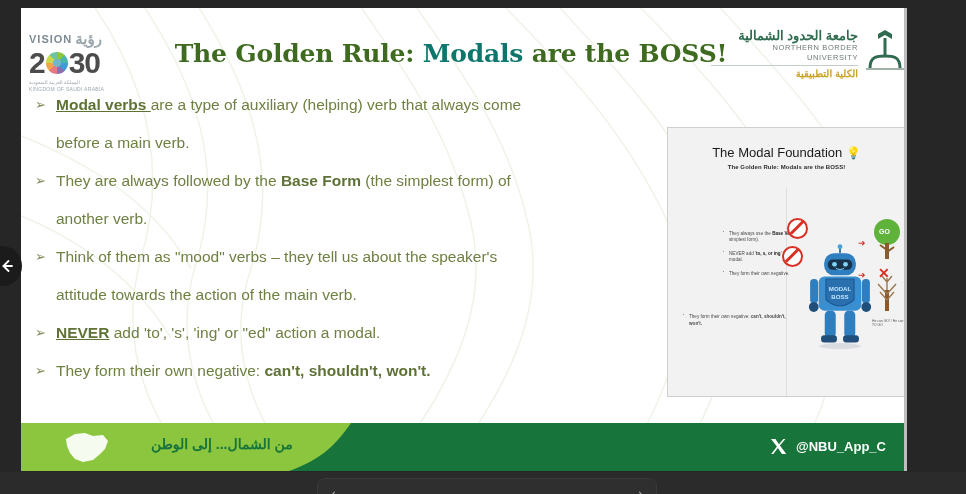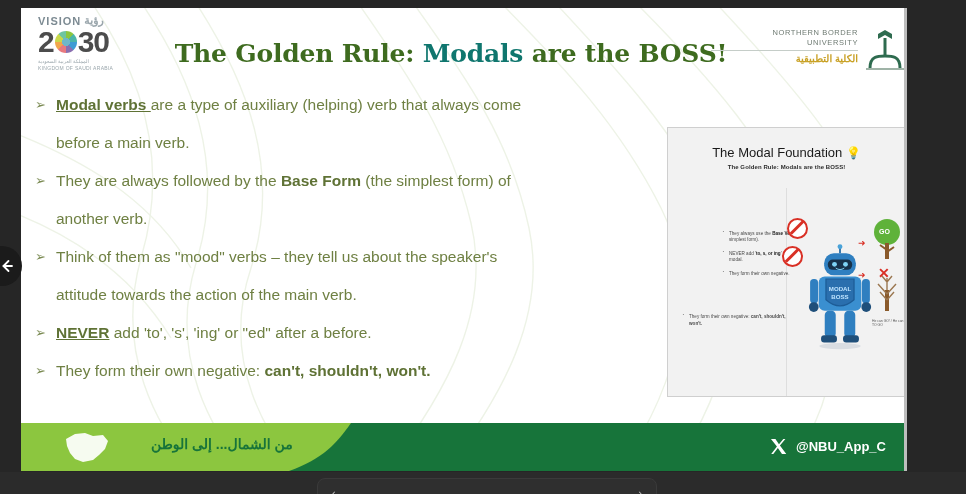--- a/index.html
+++ b/index.html
@@ -17,24 +17,24 @@
   }
   .slide-edge{
     position:absolute;left:904px;top:8px;width:3px;height:463px;
     background:#bdbdbd;
   }
 
   
   .watermark{position:absolute;inset:0;opacity:.55;pointer-events:none;}
 
   
-  .vision-logo{position:absolute;left:8px;top:6px;width:100px;height:58px;margin-left:9px;}
+  .vision-logo{position:absolute;left:8px;top:22px;width:100px;height:58px;}
   .vision-top{font-size:11px;letter-spacing:1px;color:#7d8b93;font-weight:600;
     display:flex;align-items:center;gap:3px;}
-  .vision-ar{color:#9aa6ac;font-size:11px;}
+  .vision-ar{color:#9aa6ac;font-size:15px;}
   .vision-2030{font-size:30px;font-weight:700;color:#4c4c4c;line-height:30px;
     letter-spacing:-1px;display:flex;align-items:center;}
   .vision-burst{
     display:inline-block;width:22px;height:22px;margin:0 1px;border-radius:50%;
     background:
       radial-gradient(circle at 50% 50%, #6fb7c9 0 26%, transparent 27%),
       conic-gradient(#8cc63f 0 12%, #4bb5a8 12% 25%, #3e9bd4 25% 38%,
                      #8a6fb0 38% 50%, #e8797f 50% 63%, #f2a64b 63% 75%,
                      #c9d94b 75% 88%, #6ec5a0 88% 100%);
     vertical-align:middle;
@@ -167,20 +167,21 @@
       <div class="vision-sub">المملكة العربية السعودية</div>
       <div class="vision-sub">KINGDOM OF SAUDI ARABIA</div>
     </div>
 
     <div class="title">
       <span>The Golden Rule: </span><span class="accent">Modals</span><span> are the BOSS!</span>
     </div>
 
     <div class="nbu-logo">
       <div class="nbu-text">
+        <div class="nbu-ar">جامعة الحدود الشمالية</div>
         <div class="nbu-en">NORTHERN BORDER UNIVERSITY</div>
         <div class="nbu-rule"></div>
         <div class="nbu-ar2">الكلية التطبيقية</div>
       </div>
       <svg class="nbu-mark" viewBox="0 0 42 46">
         <path d="M21 4 L14 8 L14 13 L21 9 L28 13 L28 8 Z" fill="#2e6b4f"></path>
         <path d="M21 12 L21 30" stroke="#2e6b4f" stroke-width="3" fill="none"></path>
         <path d="M6 42 C6 30 14 30 21 30 C28 30 36 30 36 42" stroke="#2e6b4f" stroke-width="3" fill="none"></path>
         <path d="M2 43 L40 43" stroke="#9fb3a7" stroke-width="2"></path>
       </svg>
@@ -201,21 +202,21 @@
       <div class="cont">another verb.</div>
 
       <div class="bullet">
         <span class="arrow">➢</span>
         <span>Think of them as "mood" verbs – they tell us about the speaker's</span>
       </div>
       <div class="cont">attitude towards the action of the main verb.</div>
 
       <div class="bullet">
         <span class="arrow">➢</span>
-        <span><u>NEVER</u><span> add 'to', 's', 'ing' or "ed" after a before.</span></span>
+        <span><u>NEVER</u><span> add 'to', 's', 'ing' or "ed" action a modal.</span></span>
       </div>
 
       <div class="bullet">
         <span class="arrow">➢</span>
         <span><span>They form their own negative: </span><b>can't, shouldn't, won't.</b></span>
       </div>
     </div>
 
     <div class="inset">
       <div class="inset-title">

